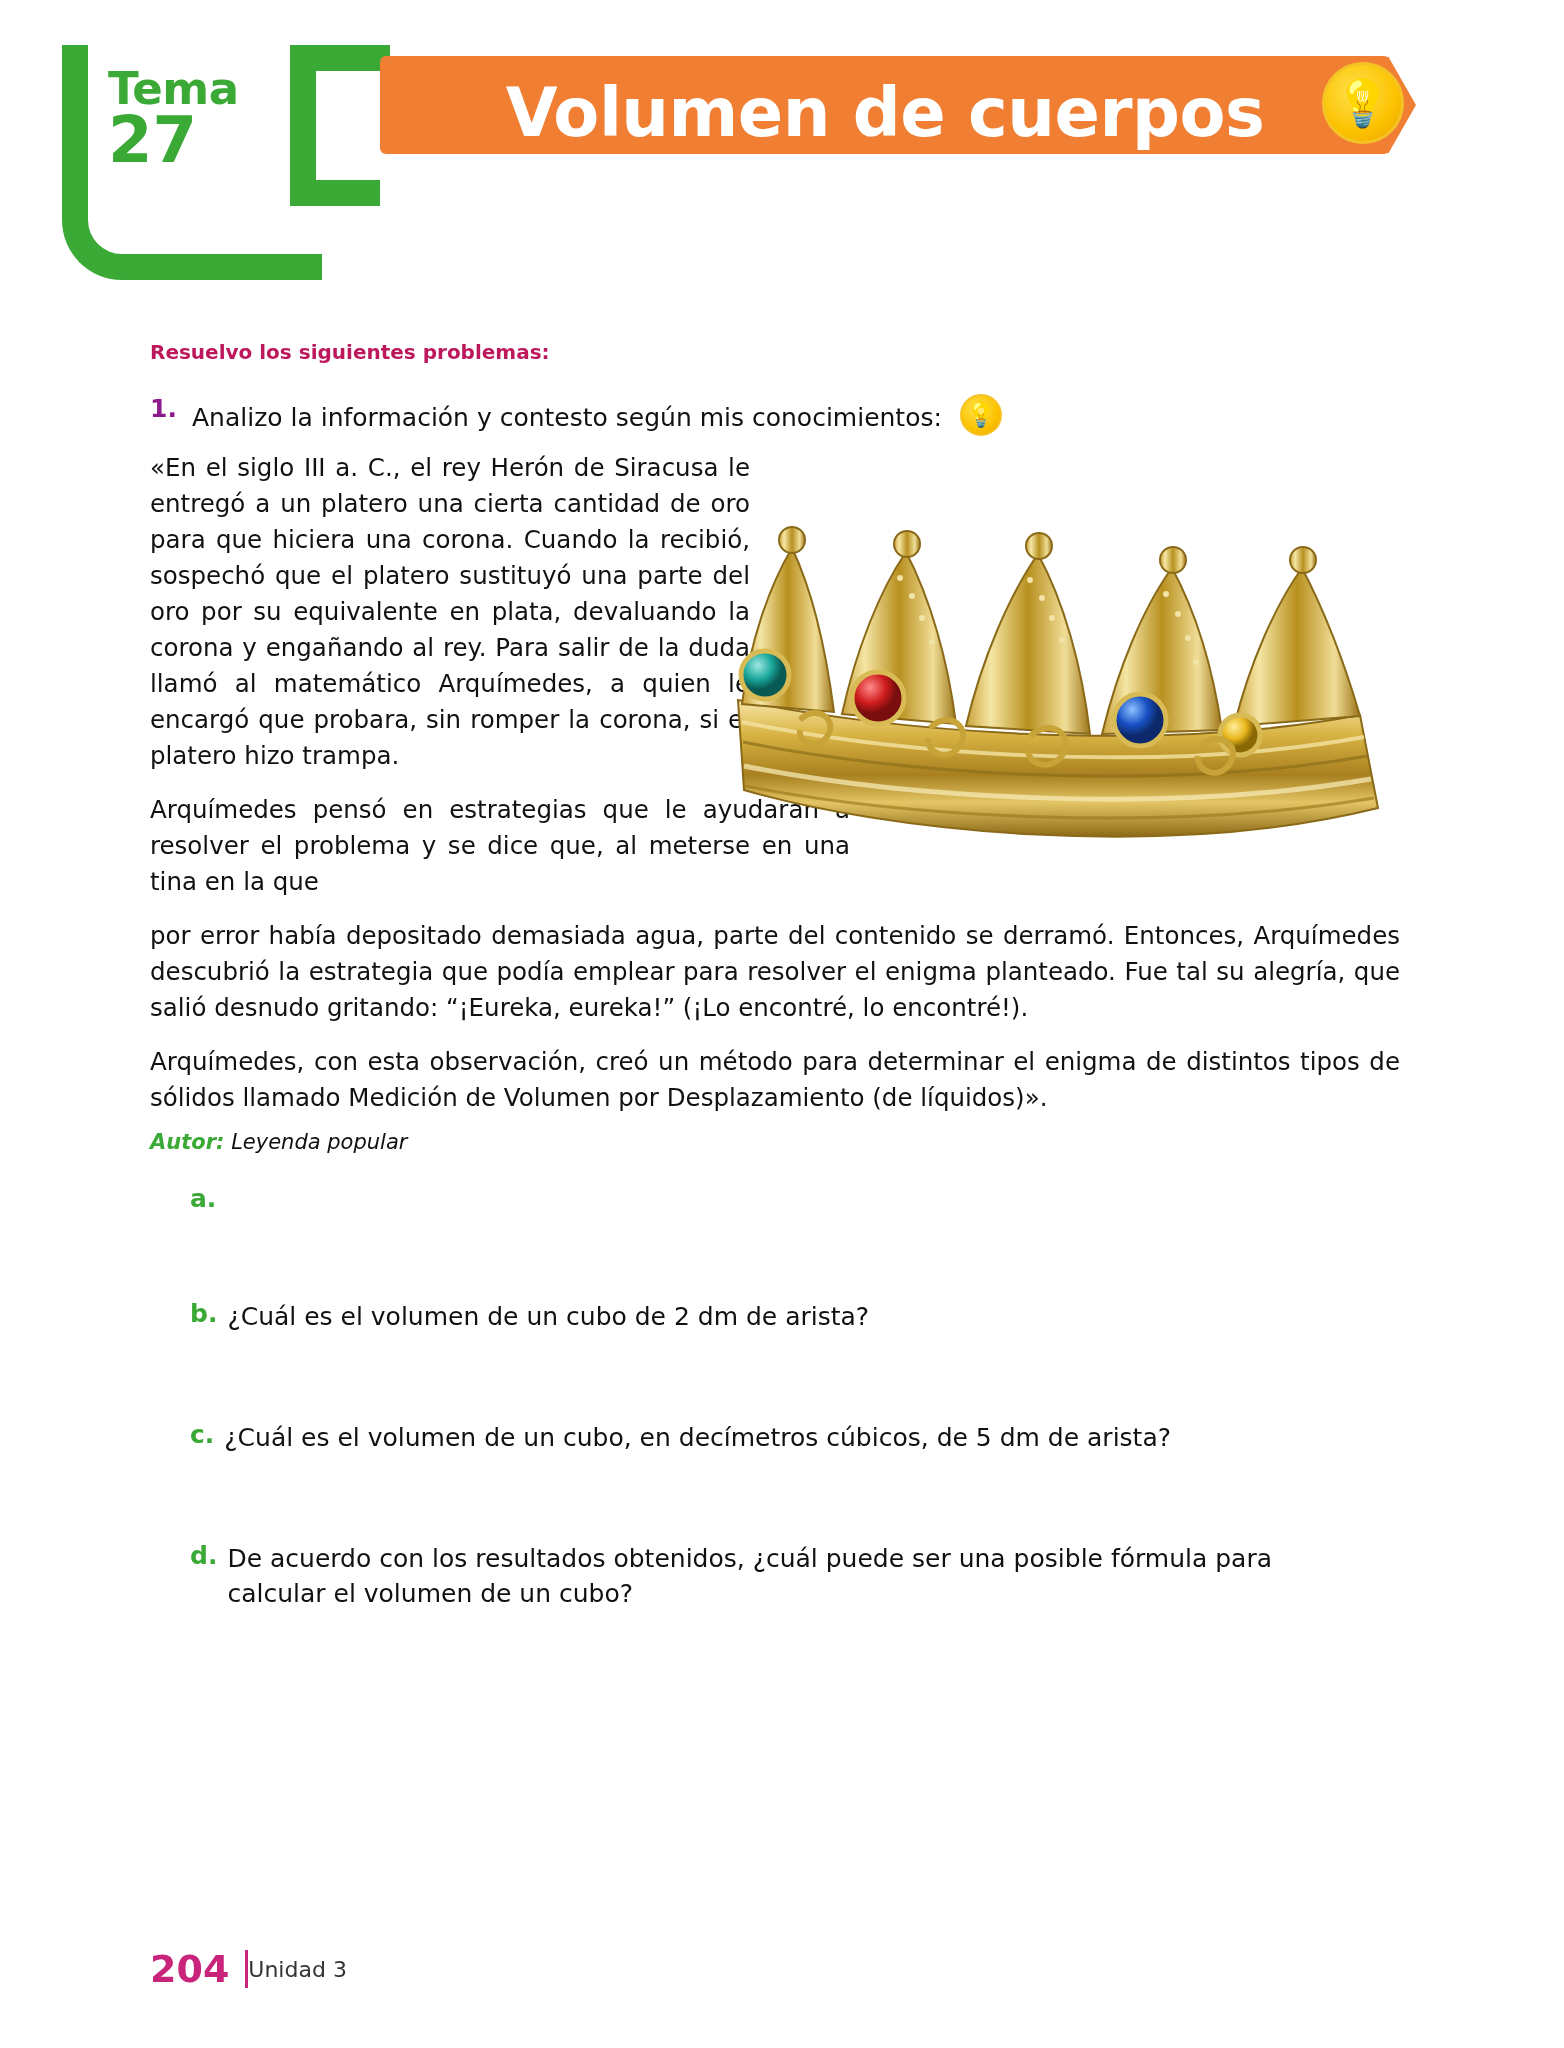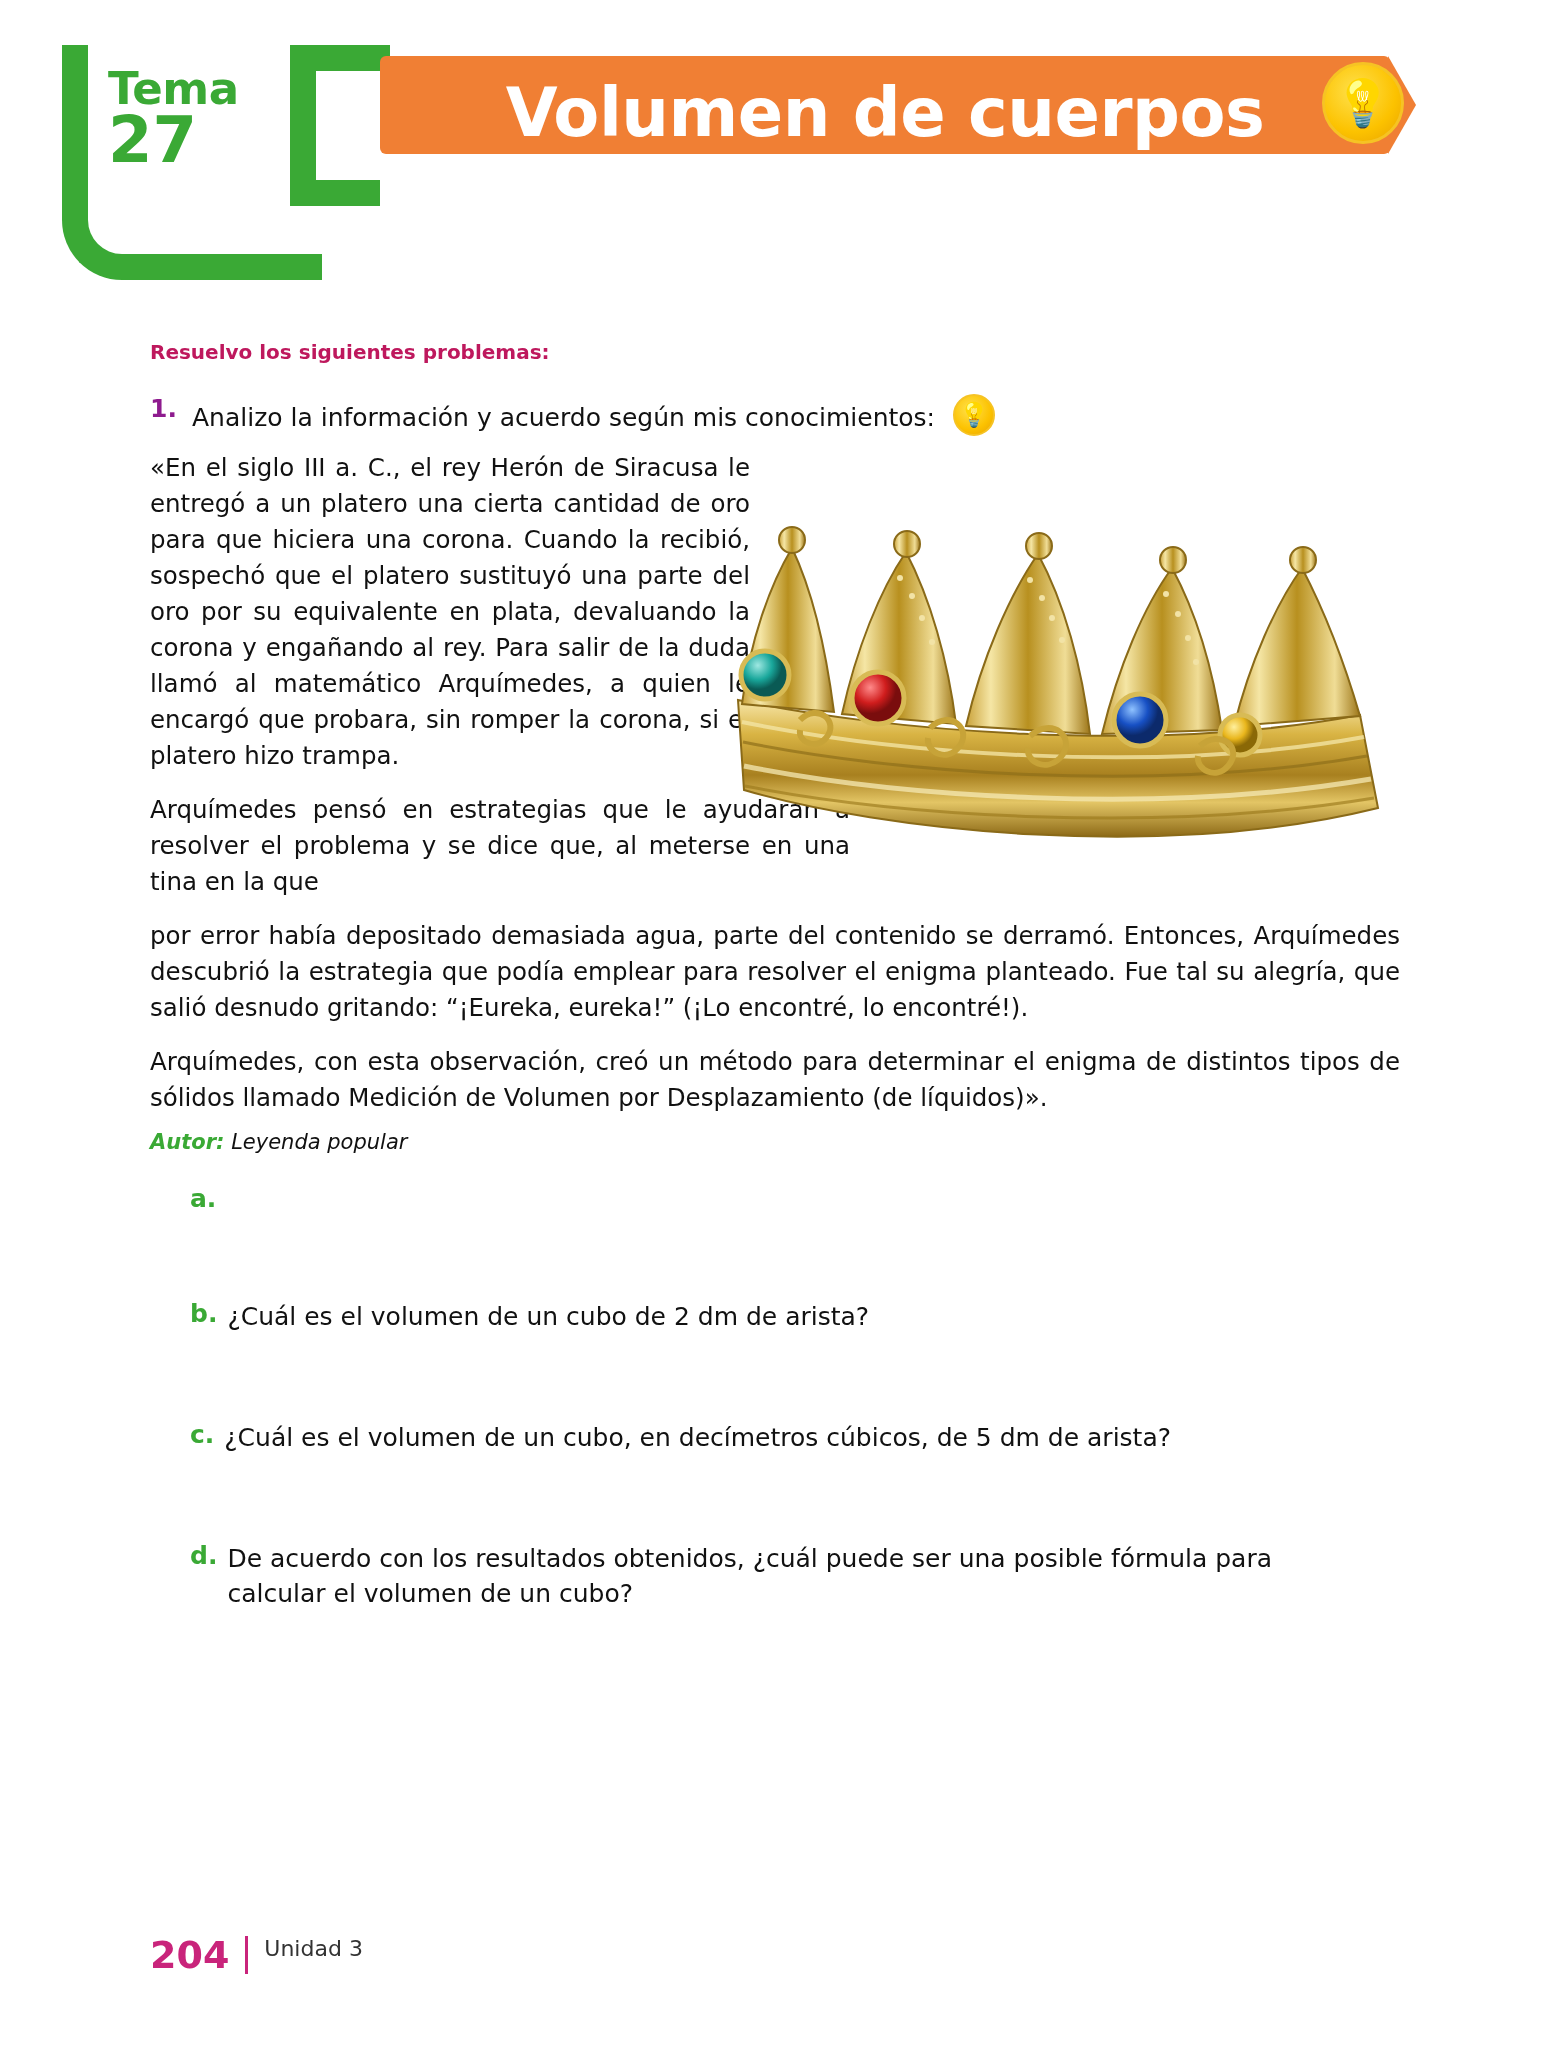--- a/index.html
+++ b/index.html
@@ -233,23 +233,23 @@
     font-weight: bold;
     color: #3aa935;
     flex: none;
   }
   .sub-text { color: #111; max-width: 1140px; line-height: 1.4; }
 
   
   .footer {
     position: absolute;
     left: 150px;
-    bottom: 74px;
+    bottom: 60px;
     display: flex;
-    gap: 16px;
+    align-items: center;
   }
   .page-num {
     font-size: 38px;
     font-weight: bold;
     color: #c9247b;
     font-family: "DejaVu Sans", sans-serif;
     padding-right: 16px;
     border-right: 3px solid #c9247b;
     line-height: 1;
   }
@@ -279,21 +279,21 @@
   </div>
 </div>
 
 <div class="content">
 
   <div class="section-title">Resuelvo los siguientes problemas:</div>
 
   <div class="q1-row">
     <span class="q-num">1.</span>
     <span class="q-text">
-      <span>Analizo la información y acuerdo según mis conocimientos:</span>
+      <span>Analizo la información y contesto según mis conocimientos:</span>
       <span class="bulb-small">
         <span class="glyph">💡</span>
       </span>
     </span>
   </div>
 
   <div class="story" style="position:relative;">
 
     <div class="crown-wrap">
       <svg width="650" height="420" viewBox="0 0 650 420" xmlns="http://www.w3.org/2000/svg">

